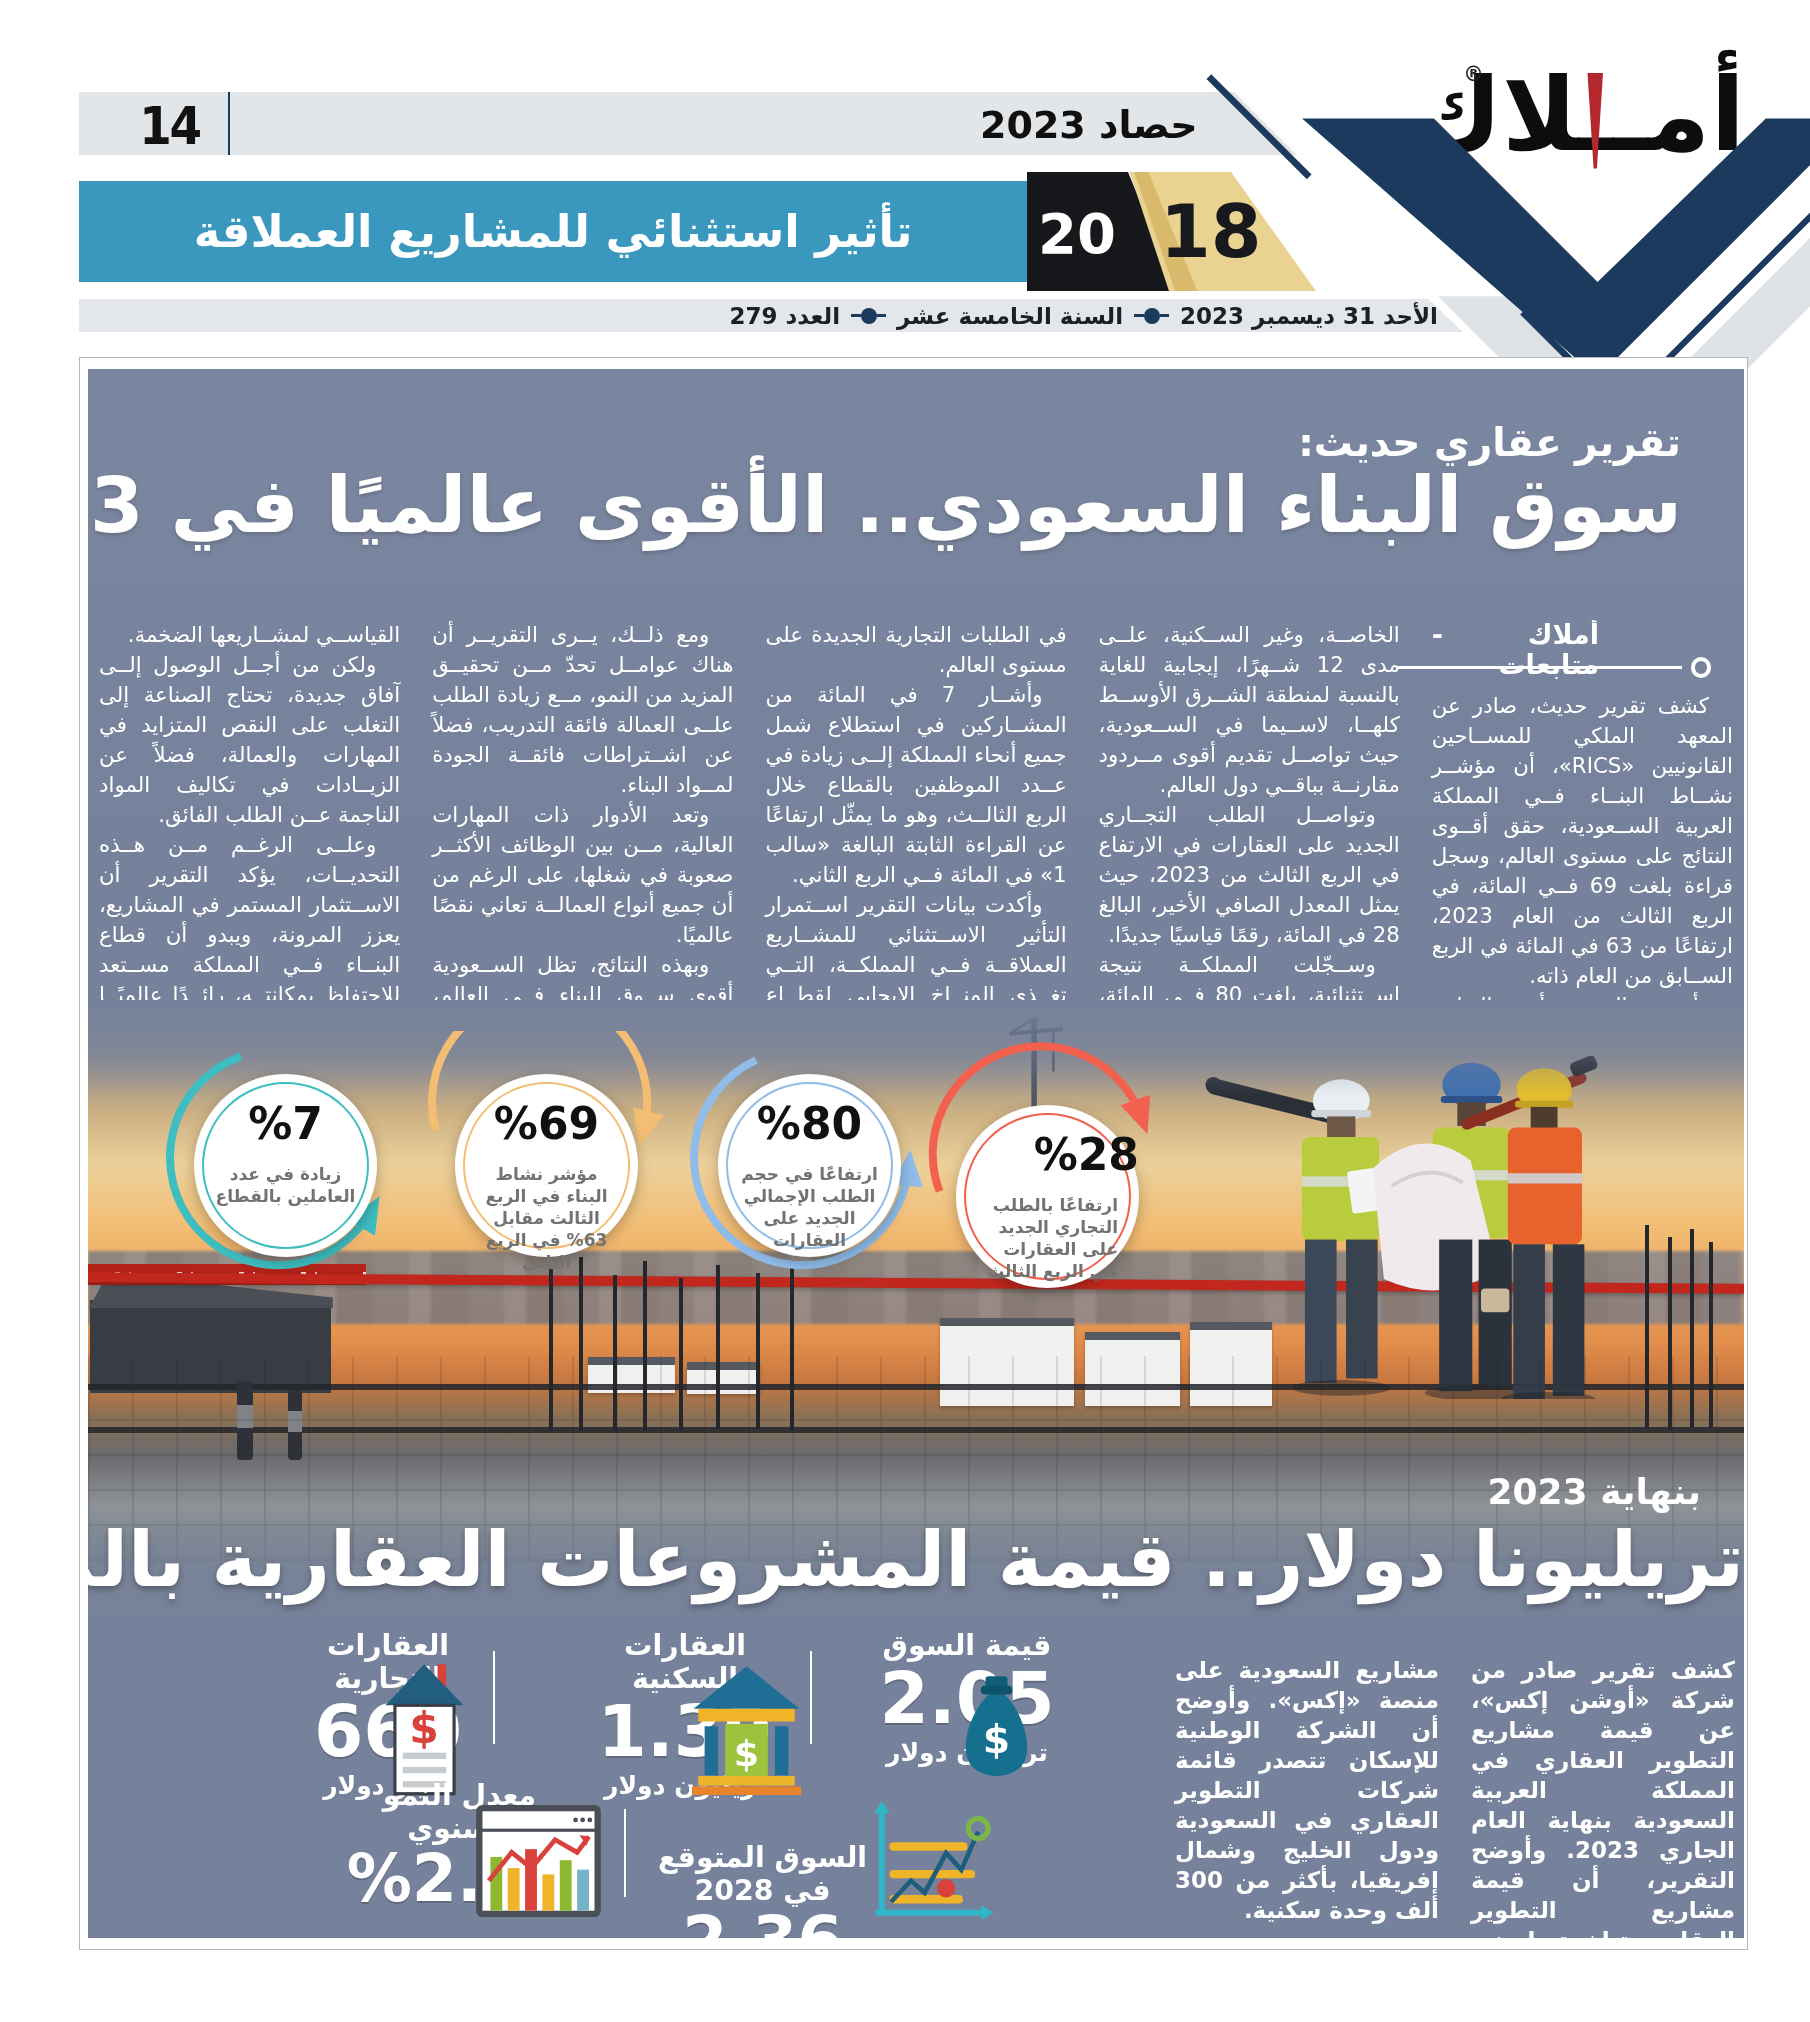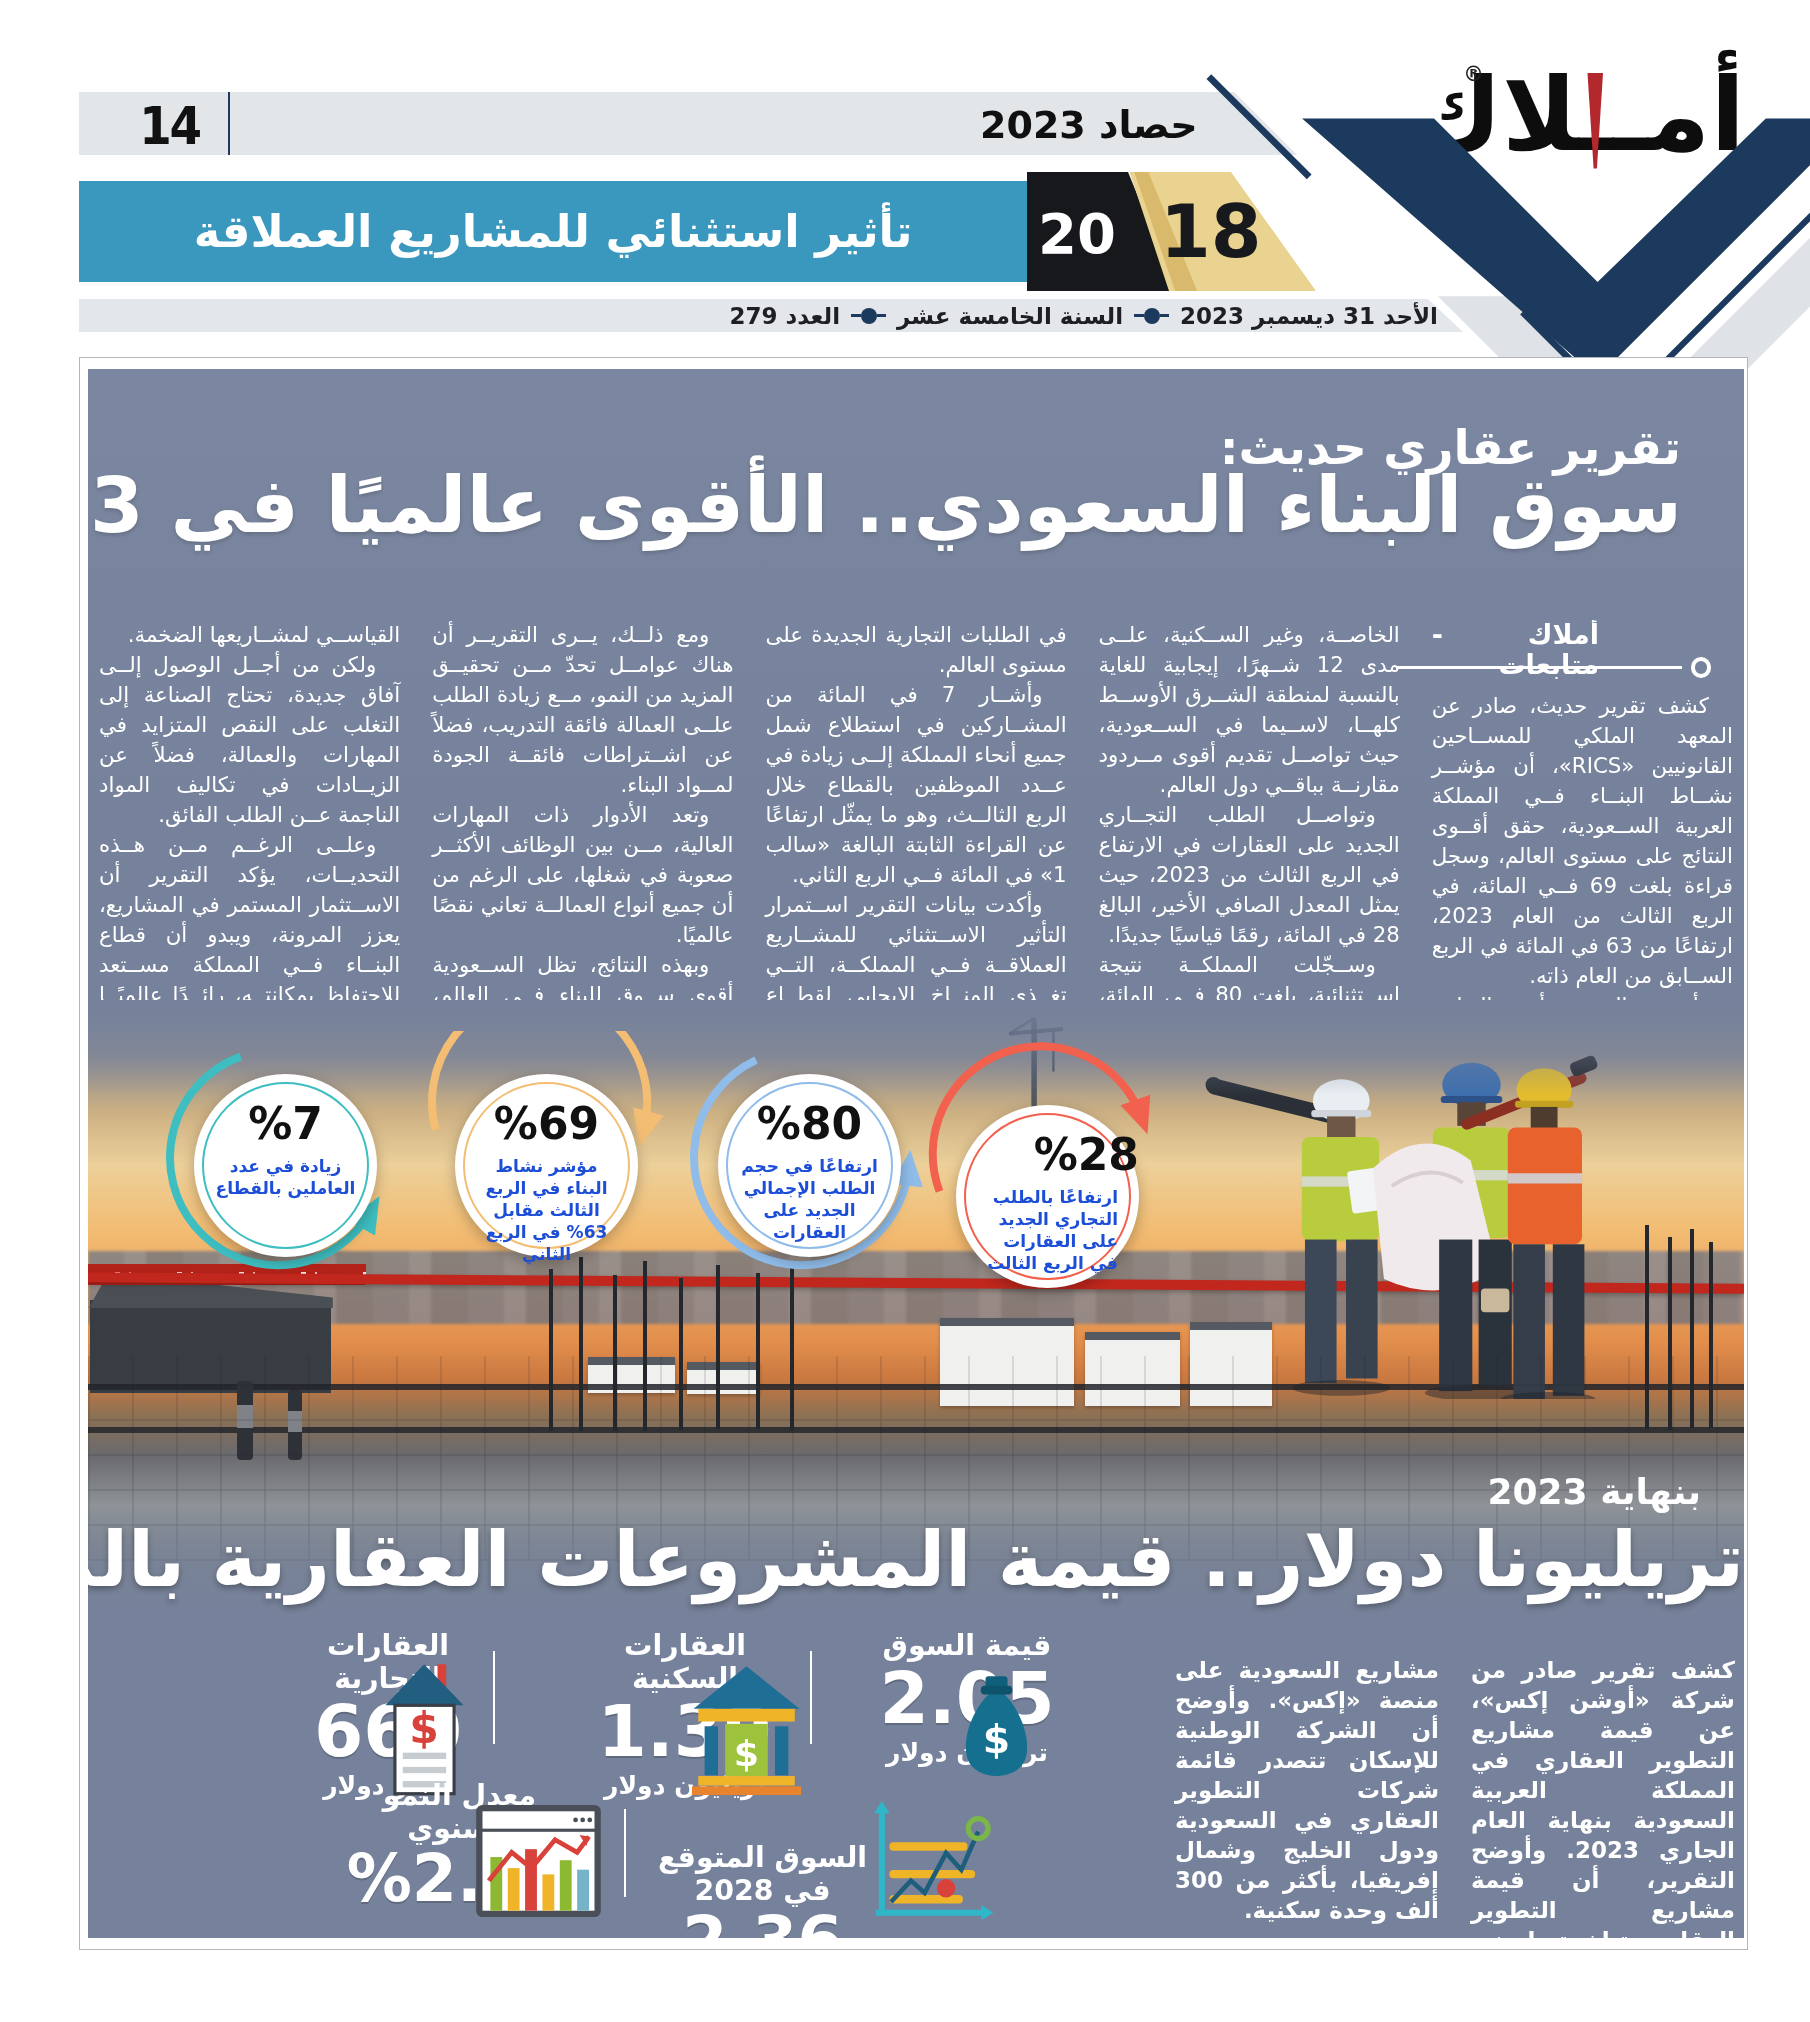--- a/index.html
+++ b/index.html
@@ -52,21 +52,21 @@
   .d-dot { width:16px; height:16px; border-radius:50%; background:#1c3a5e; position:relative; flex:0 0 auto; }
   .d-dot:before, .d-dot:after { content:""; position:absolute; top:6.3px; width:9.5px; height:3.2px; background:#1c3a5e; }
   .d-dot:before { right:-9.5px; } .d-dot:after { left:-9.5px; }
 
   
   .frame { position:absolute; left:79px; top:357px; width:1669px; height:1593px;
     border:1.6px solid #b2b6ba; background:#fff; }
   .panel { position:absolute; left:88px; top:369px; width:1656px; height:1569px;
     background:linear-gradient(180deg,#7b87a0 0%, #76829b 30%, #76829b 100%); overflow:hidden; }
 
-  .kicker { position:absolute; right:63px; top:51px; color:#fff; font-size:47px; font-weight:bold; }
+  .kicker { position:absolute; right:63px; top:51px; color:#fff; font-size:39px; font-weight:bold; }
   .headline { position:absolute; right:62px; top:92px; color:#fff; font-size:77px; font-weight:900;
     letter-spacing:-0.8px; text-shadow:0 2.4px 4.7px rgba(0,0,0,.18); white-space:nowrap; }
 
   
   .cols { position:absolute; right:11px; left:11px; top:251px; height:407px;
     display:flex; flex-direction:row; gap:32px; overflow:hidden; }
   .col { flex:1 1 0; color:#fff; font-size:21.3px; line-height:30px; text-align:justify; }
   .col p { text-indent:24px; }
   .col p.cont { text-indent:0; }
   .byline-wrap { position:relative; height:66px; margin-bottom:4.7px; }
@@ -106,22 +106,22 @@
   .mesh { position:absolute; left:0; bottom:71px; width:100%; height:205px; opacity:.25;
     background:repeating-linear-gradient(90deg, rgba(30,32,38,.5) 0 2.4px, transparent 2.4px 44px),
                repeating-linear-gradient(0deg, rgba(30,32,38,.5) 0 2.4px, transparent 2.4px 35px); }
 
   
   .stat-circle { position:absolute; width:183px; height:183px; border-radius:50%; background:#fff;
     box-shadow:0 4.7px 14.2px rgba(0,0,0,.25); text-align:center; z-index:5; }
   .stat-circle .ring { position:absolute; inset:8px; border-radius:50%; border:2.4px solid; }
   .stat-circle .val { margin-top:24px; font-size:44px; font-weight:900; color:#111;
     direction:ltr; unicode-bidi:isolate; position:relative; }
-  .stat-circle .cap { width:141px; margin:6px auto 0; font-size:17px; line-height:22px;
-    font-weight:bold; color:#1d4ed8; position:relative; }
+  .stat-circle .cap { width:141px; margin:14px auto 0; font-size:17px; line-height:22px;
+    font-weight:bold; color:#737373; position:relative; }
   .ring-teal { border-color:#3ebec1 !important; } .ring-orange { border-color:#f3be74 !important; }
   .ring-blue { border-color:#8fbce9 !important; } .ring-red { border-color:#f2604e !important; }
   .arc-svg { position:absolute; width:269px; height:269px; z-index:4; }
 
   
   .info-tag { position:absolute; right:43px; top:1102px; color:#fff; font-size:36px; font-weight:bold; z-index:6; }
   .info-title { position:absolute; left:0; right:0; top:1146px; text-align:center; color:#fff;
     font-size:76px; font-weight:900; text-shadow:0 3.2px 6.3px rgba(0,0,0,.3); z-index:6; white-space:nowrap; }
 
   .stat-group { position:absolute; text-align:center; color:#fff; z-index:6; }

